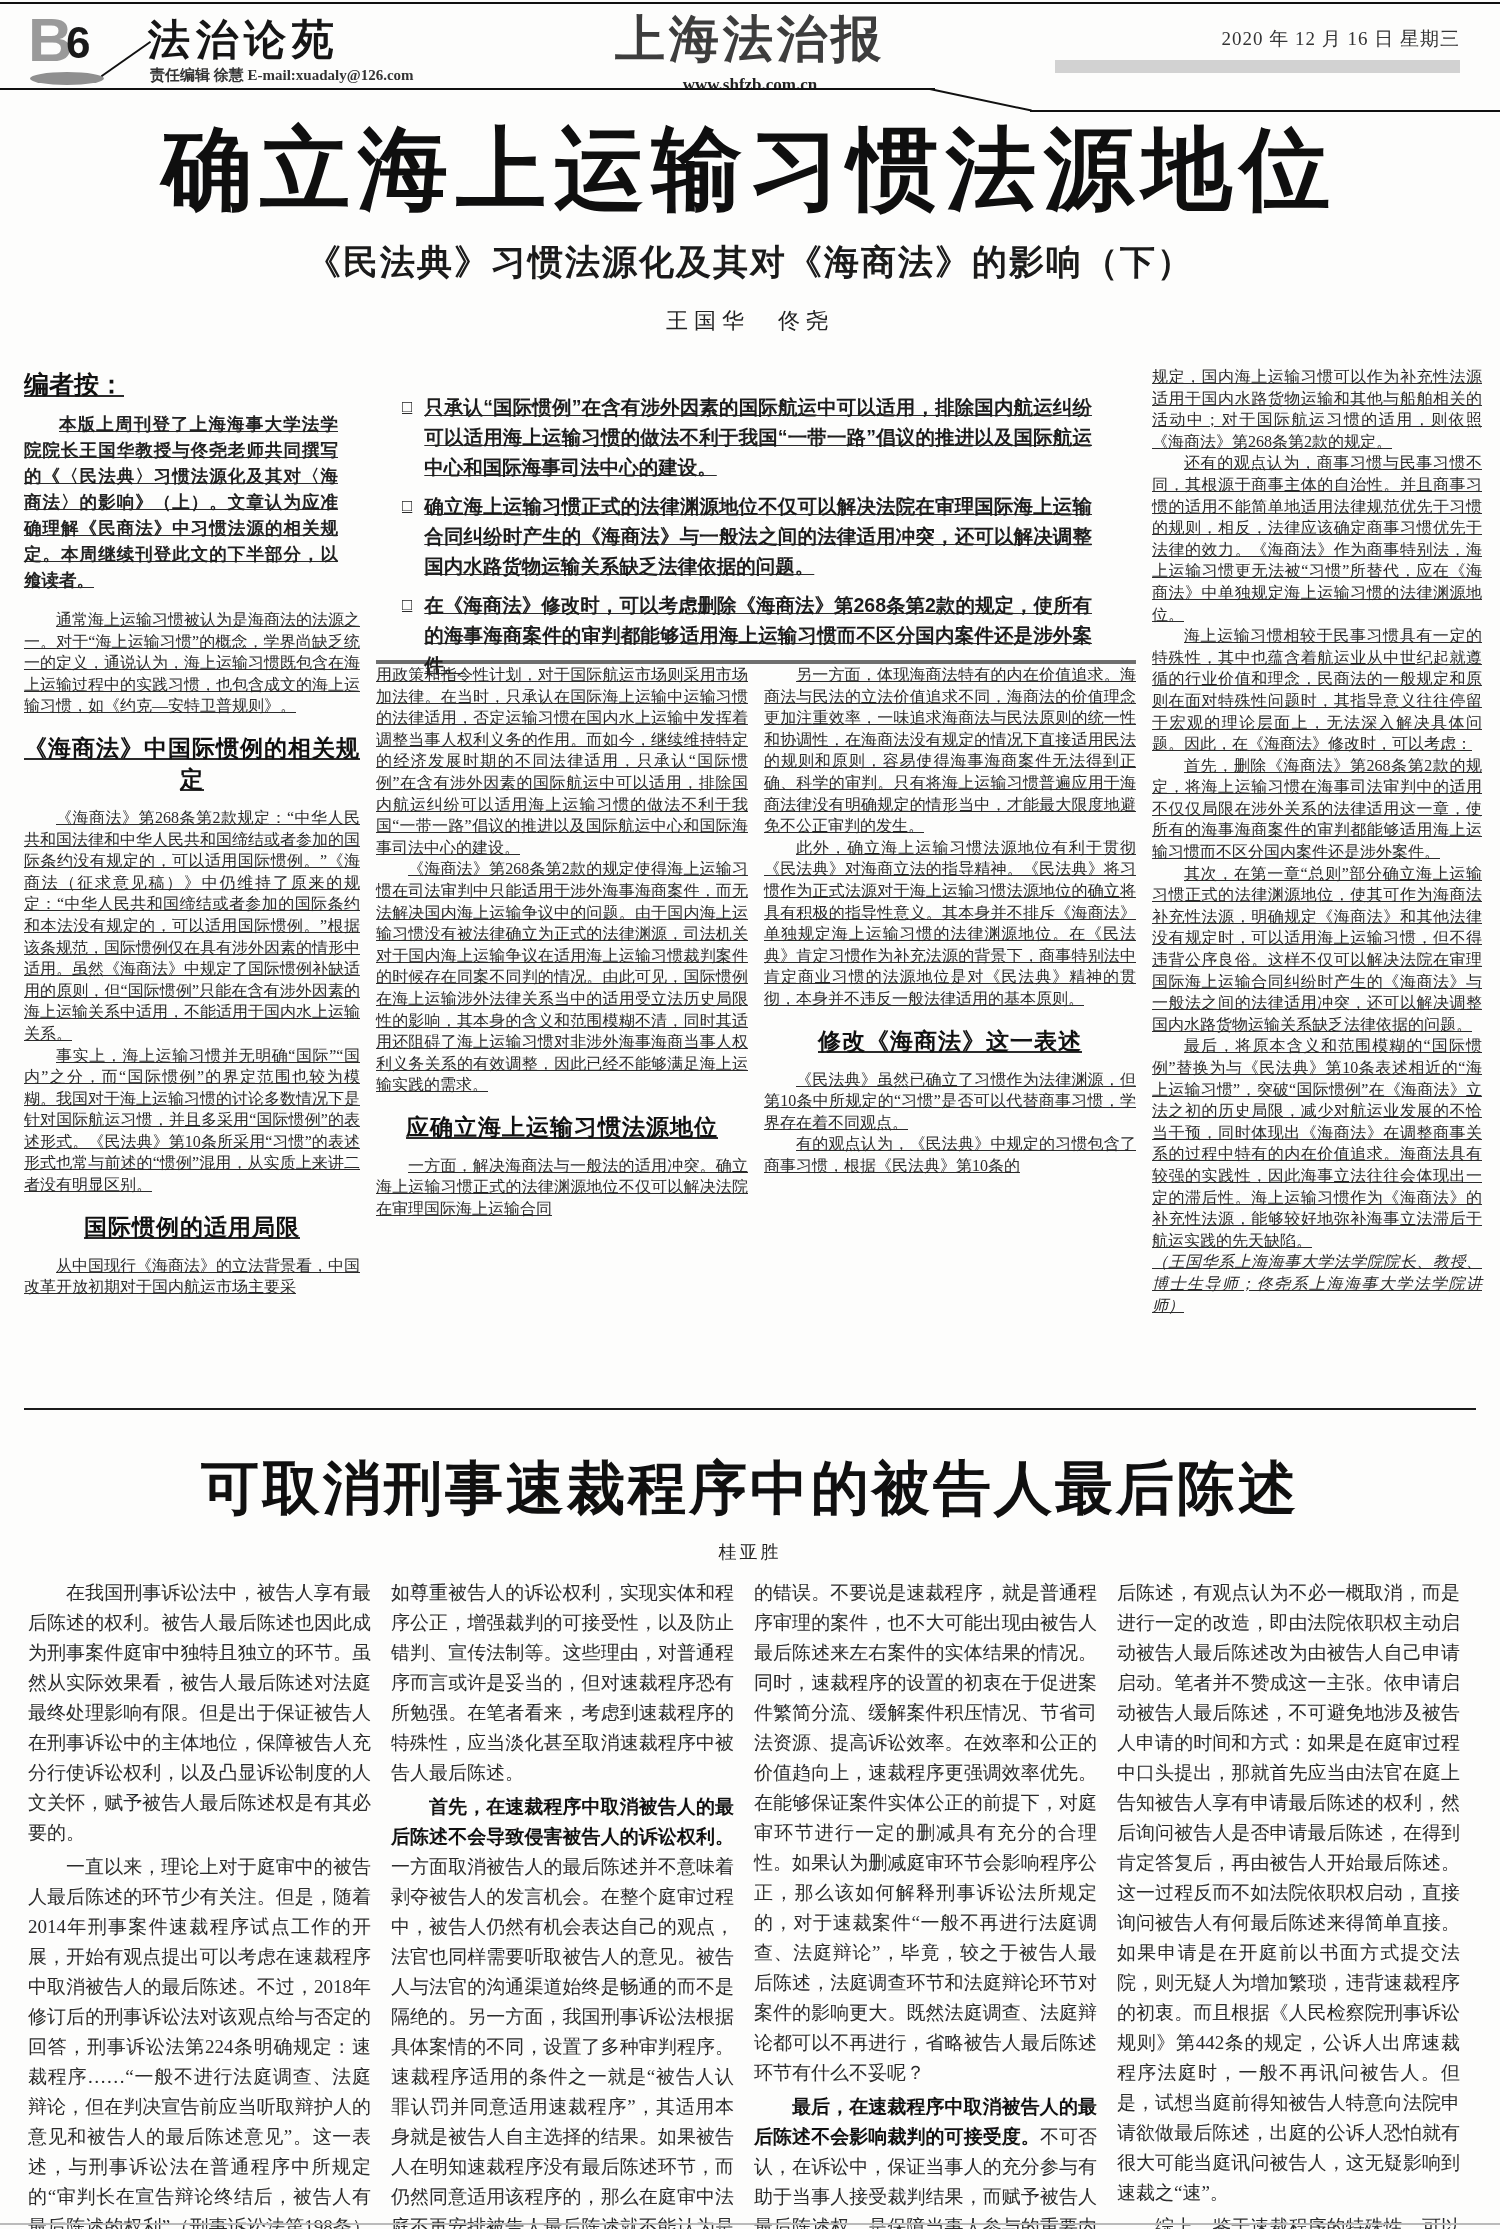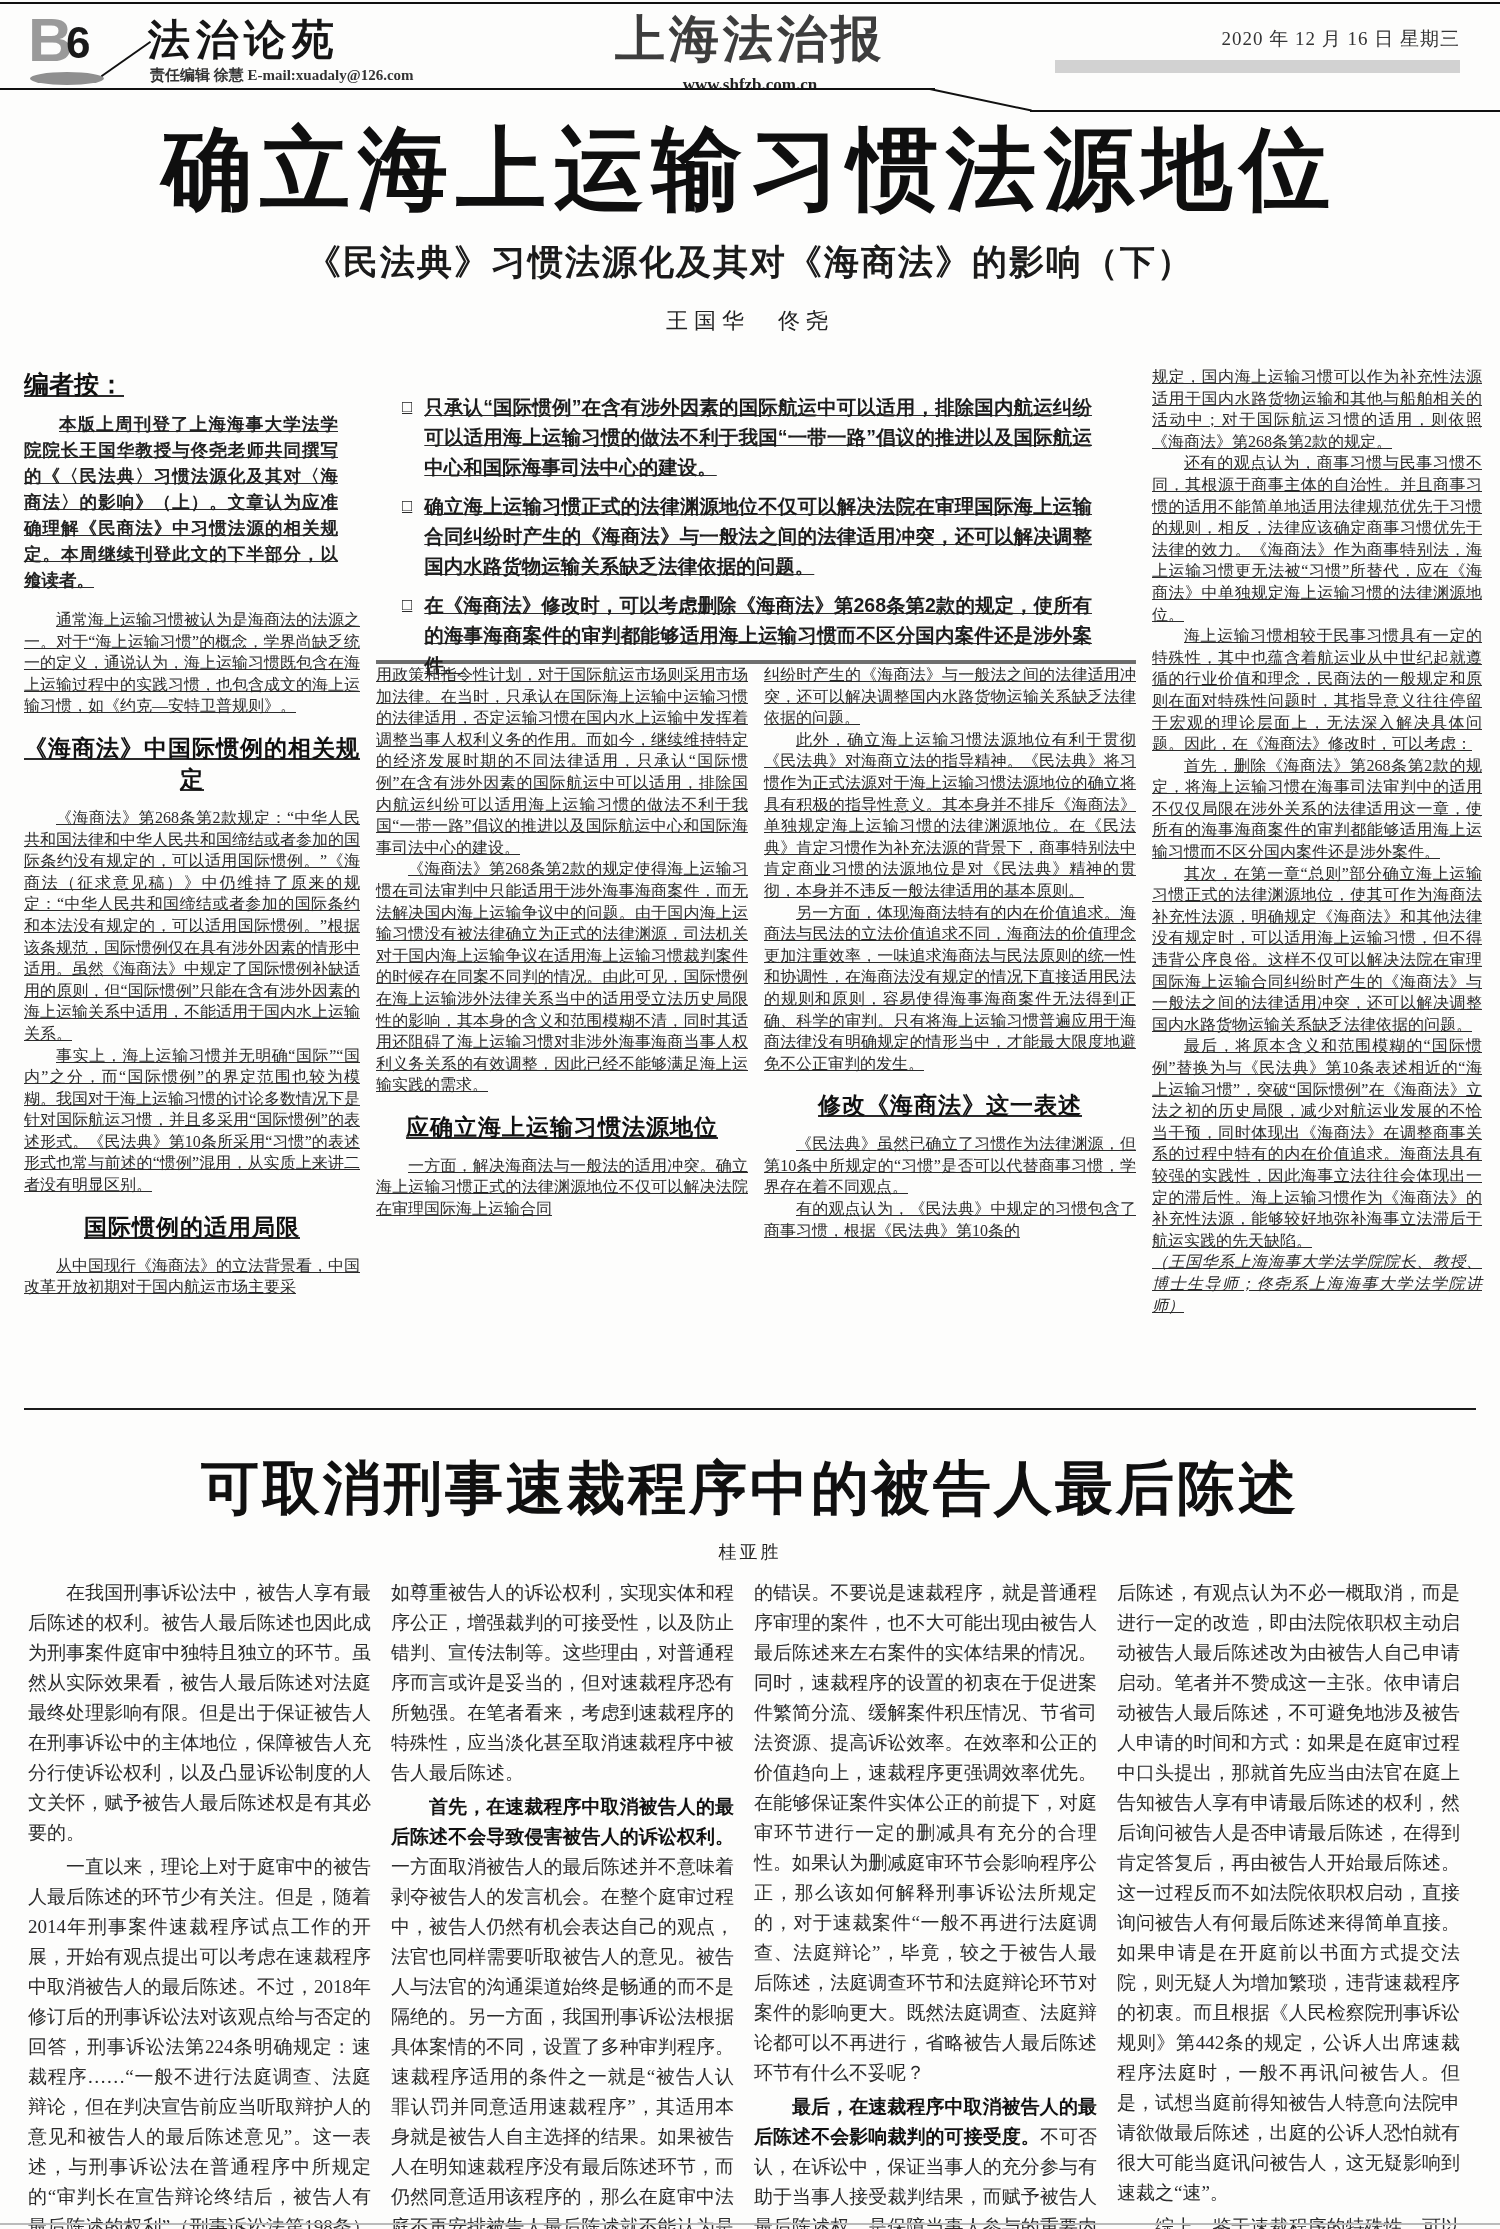--- a/index.html
+++ b/index.html
@@ -118,23 +118,22 @@
   </div>
 
   <div class="col c2">
     <p class="noind">用政策和指令性计划，对于国际航运市场则采用市场加法律。在当时，只承认在国际海上运输中运输习惯的法律适用，否定运输习惯在国内水上运输中发挥着调整当事人权利义务的作用。而如今，继续维持特定的经济发展时期的不同法律适用，只承认“国际惯例”在含有涉外因素的国际航运中可以适用，排除国内航运纠纷可以适用海上运输习惯的做法不利于我国“一带一路”倡议的推进以及国际航运中心和国际海事司法中心的建设。</p>
     <p>《海商法》第268条第2款的规定使得海上运输习惯在司法审判中只能适用于涉外海事海商案件，而无法解决国内海上运输争议中的问题。由于国内海上运输习惯没有被法律确立为正式的法律渊源，司法机关对于国内海上运输争议在适用海上运输习惯裁判案件的时候存在同案不同判的情况。由此可见，国际惯例在海上运输涉外法律关系当中的适用受立法历史局限性的影响，其本身的含义和范围模糊不清，同时其适用还阻碍了海上运输习惯对非涉外海事海商当事人权利义务关系的有效调整，因此已经不能够满足海上运输实践的需求。</p>
     <div class="col-h">应确立海上运输习惯法源地位</div>
     <p>一方面，解决海商法与一般法的适用冲突。确立海上运输习惯正式的法律渊源地位不仅可以解决法院在审理国际海上运输合同</p>
   </div>
 
   <div class="col c3">
-    <p class="noind">纠纷时产生的《海商法》与一般法之间的法律适用冲突，还可以解决调整国内水路货物运输关系缺乏法律依据的问题。</p>
+    <p>另一方面，体现海商法特有的内在价值追求。海商法与民法的立法价值追求不同，海商法的价值理念更加注重效率，一味追求海商法与民法原则的统一性和协调性，在海商法没有规定的情况下直接适用民法的规则和原则，容易使得海事海商案件无法得到正确、科学的审判。只有将海上运输习惯普遍应用于海商法律没有明确规定的情形当中，才能最大限度地避免不公正审判的发生。</p>
     <p>此外，确立海上运输习惯法源地位有利于贯彻《民法典》对海商立法的指导精神。《民法典》将习惯作为正式法源对于海上运输习惯法源地位的确立将具有积极的指导性意义。其本身并不排斥《海商法》单独规定海上运输习惯的法律渊源地位。在《民法典》肯定习惯作为补充法源的背景下，商事特别法中肯定商业习惯的法源地位是对《民法典》精神的贯彻，本身并不违反一般法律适用的基本原则。</p>
-    <p>另一方面，体现海商法特有的内在价值追求。海商法与民法的立法价值追求不同，海商法的价值理念更加注重效率，一味追求海商法与民法原则的统一性和协调性，在海商法没有规定的情况下直接适用民法的规则和原则，容易使得海事海商案件无法得到正确、科学的审判。只有将海上运输习惯普遍应用于海商法律没有明确规定的情形当中，才能最大限度地避免不公正审判的发生。</p>
     <div class="col-h">修改《海商法》这一表述</div>
     <p>《民法典》虽然已确立了习惯作为法律渊源，但第10条中所规定的“习惯”是否可以代替商事习惯，学界存在着不同观点。</p>
     <p>有的观点认为，《民法典》中规定的习惯包含了商事习惯，根据《民法典》第10条的</p>
   </div>
 
   <div class="col c4">
     <p class="noind">规定，国内海上运输习惯可以作为补充性法源适用于国内水路货物运输和其他与船舶相关的活动中；对于国际航运习惯的适用，则依照《海商法》第268条第2款的规定。</p>
     <p>还有的观点认为，商事习惯与民事习惯不同，其根源于商事主体的自治性。并且商事习惯的适用不能简单地适用法律规范优先于习惯的规则，相反，法律应该确定商事习惯优先于法律的效力。《海商法》作为商事特别法，海上运输习惯更无法被“习惯”所替代，应在《海商法》中单独规定海上运输习惯的法律渊源地位。</p>
     <p>海上运输习惯相较于民事习惯具有一定的特殊性，其中也蕴含着航运业从中世纪起就遵循的行业价值和理念，民商法的一般规定和原则在面对特殊性问题时，其指导意义往往停留于宏观的理论层面上，无法深入解决具体问题。因此，在《海商法》修改时，可以考虑：</p>
     <p>首先，删除《海商法》第268条第2款的规定，将海上运输习惯在海事司法审判中的适用不仅仅局限在涉外关系的法律适用这一章，使所有的海事海商案件的审判都能够适用海上运输习惯而不区分国内案件还是涉外案件。</p>

